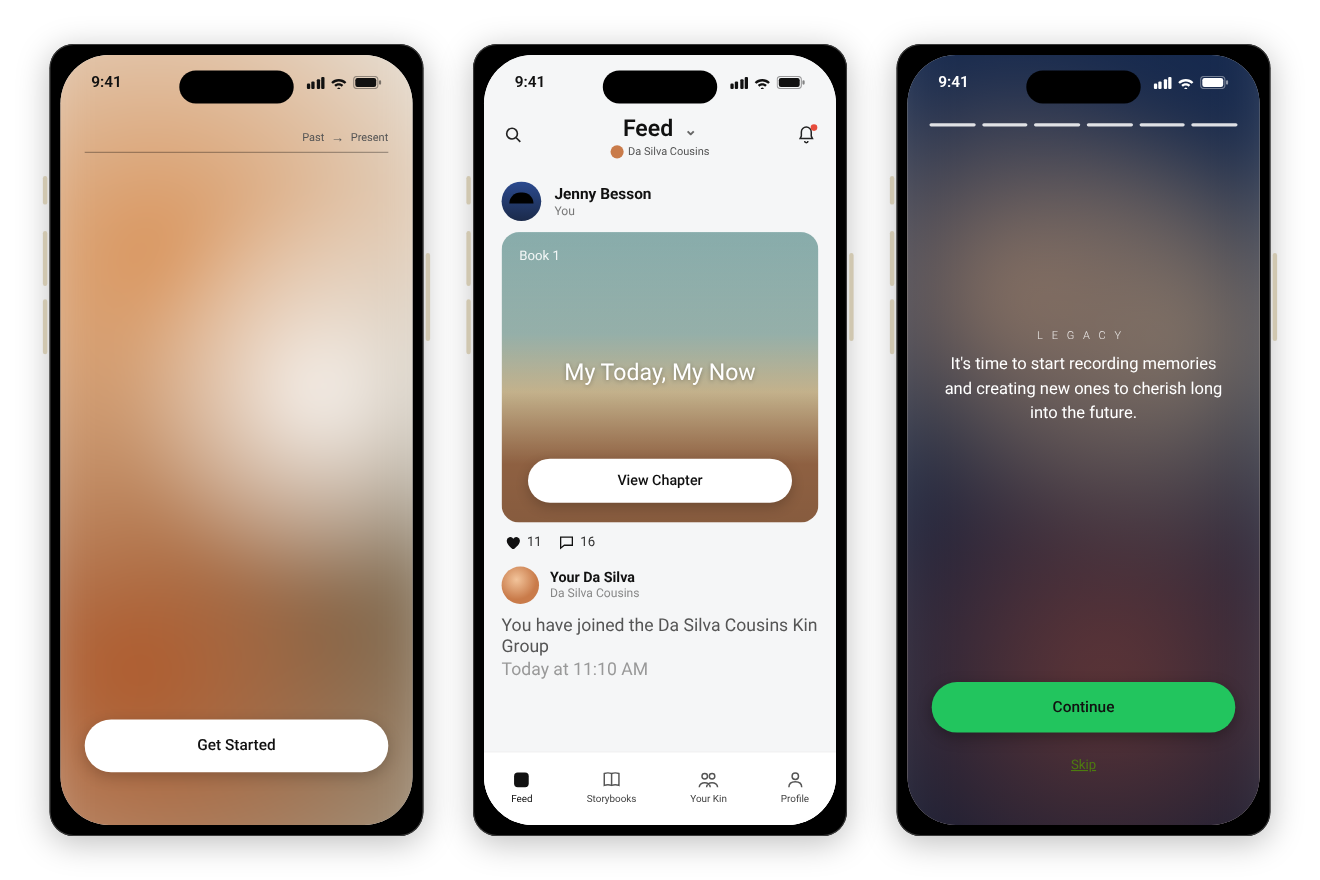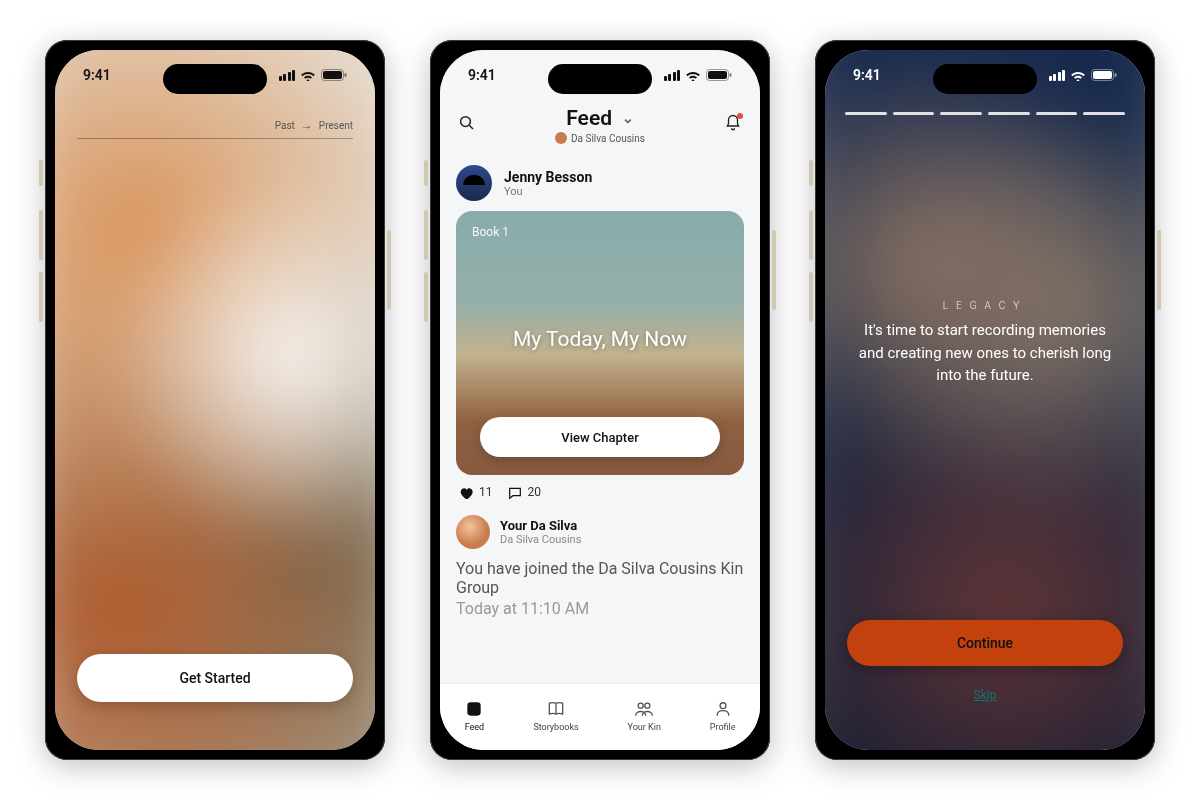--- a/index.html
+++ b/index.html
@@ -198,27 +198,27 @@
     position:absolute; top:62px; left:20px; right:20px;
     display:flex; gap:6px;
   }
   .progress span{ flex:1; height:3px; background:rgba(255,255,255,.85); border-radius:2px; }
 
   .s3-content { position:absolute; top:250px; left:0; right:0; text-align:center; color:#fff; padding:0 28px; }
   .s3-eyebrow { font-size:10px; letter-spacing:8px; opacity:.85; margin-bottom:8px; font-weight:300;}
   .s3-desc { font-size:15px; line-height:1.5; }
   .s3-btn {
     position:absolute; left:22px; right:22px; bottom:84px;
-    background:#c2410c; color:#111; font-size:14px; font-weight:500;
+    background:#22c55e; color:#111; font-size:14px; font-weight:500;
     height:46px; border-radius:24px; display:flex; align-items:center; justify-content:center;
     box-shadow:0 4px 14px rgba(0,0,0,.3);
   }
   .s3-skip {
     position:absolute; left:0; right:0; bottom:48px; text-align:center;
-    color:#0f766e; font-size:12px; text-decoration:underline;
+    color:#4d7c0f; font-size:12px; text-decoration:underline;
   }
 </style>
 </head>
 <body>
 
 <div class="stage">
 
   <div class="phone">
     <div class="btn l1"></div>
       <div class="btn l2"></div>
@@ -347,21 +347,21 @@
           <div class="react">
             <svg width="16" height="16" viewBox="0 0 24 24" fill="#111">
                 <path d="M12 21s-8-5.3-8-11a5 5 0 019-3 5 5 0 019 3c0 5.7-8 11-8 11z"></path>
               </svg>
             <span>11</span>
           </div>
           <div class="react">
             <svg width="16" height="16" viewBox="0 0 24 24" fill="none" stroke="#111" stroke-width="1.8">
                 <path d="M4 5h16v11H9l-5 4z"></path>
               </svg>
-            <span>20</span>
+            <span>16</span>
           </div>
         </div>
 
         <div class="post2-header">
           <div class="avatar2"></div>
           <div>
             <div class="post2-name">Your Da Silva</div>
             <div class="post2-sub">Da Silva Cousins</div>
           </div>
         </div>

